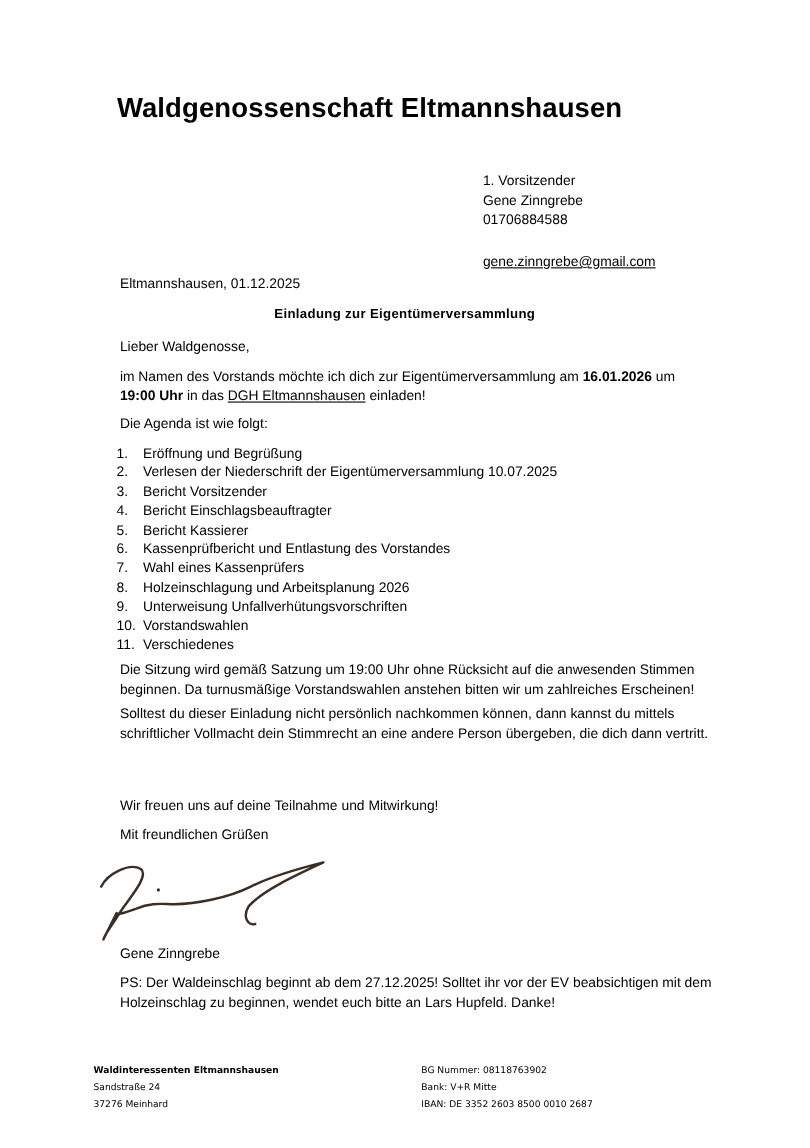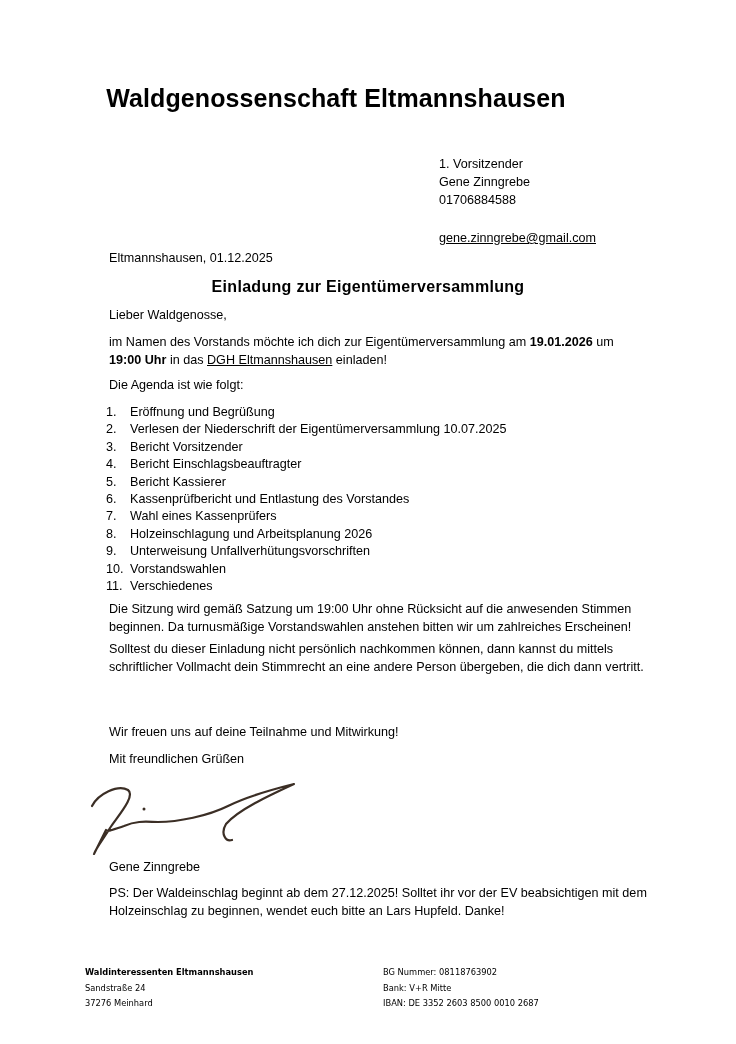--- a/index.html
+++ b/index.html
@@ -2,21 +2,21 @@
 <html><head>
 <meta charset="utf-8">
 <style>
   html, body { margin: 0; padding: 0; background: #ffffff; }
   body { width: 736px; height: 1044px; position: relative; overflow: hidden; font-family: "Liberation Sans", sans-serif; color: #000; }
   .title { position: absolute; top: 84px; left: 0; width: 672px; text-align: center; font-weight: bold; font-size: 25px; letter-spacing: 0.1px; }
   .sender { position: absolute; top: 155px; left: 439px; font-size: 12.6px; line-height: 18px; }
   .sender .bold { font-weight: normal; }
   .sender .u { text-decoration: underline; margin-top: 20px; }
   .p { position: absolute; left: 85px; font-size: 12.6px; line-height: 17.6px; width: 560px; margin-left: 24px; }
-  .subject { position: absolute; top: 278px; left: 0; width: 736px; text-align: center; font-weight: bold; font-size: 16px; letter-spacing: 0.3px; }
+  .subject { position: absolute; top: 278px; left: 0; width: 736px; text-align: center; font-weight: bold; font-size: 12px; letter-spacing: 0.3px; }
   .b { font-weight: bold; }
   .u { text-decoration: underline; }
   .agenda { position: absolute; top: 404px; left: 106px; font-size: 12.6px; line-height: 17.4px; margin: 0; padding: 0; list-style: none; }
   .agenda li { display: flex; }
   .agenda .num { width: 24px; }
   .sig { position: absolute; top: 776px; left: 88px; }
   .footer { position: absolute; top: 965px; font-family: "DejaVu Sans", sans-serif; font-size: 8.3px; line-height: 15.5px; }
   .footer.left { left: 85px; }
   .footer.left .b { font-weight: bold; }
   .footer.right { left: 383px; }
@@ -32,21 +32,21 @@
   <div>01706884588</div>
   <div class="u">gene.zinngrebe@gmail.com</div>
 </div>
 
 <div class="p" style="top:250px;">Eltmannshausen, 01.12.2025</div>
 
 <div class="subject">Einladung zur Eigentümerversammlung</div>
 
 <div class="p" style="top:307px;">Lieber Waldgenosse,</div>
 
-<div class="p" style="top:334px;"><span>im Namen des Vorstands möchte ich dich zur Eigentümerversammlung am </span><span class="b">19.01.2026</span><span> um</span><br><span class="b">19:00 Uhr</span><span> in das </span><span class="u">DGH Eltmannshausen</span><span> einladen!</span></div>
+<div class="p" style="top:334px;"><span>im Namen des Vorstands möchte ich dich zur Eigentümerversammlung am </span><span class="b">16.01.2026</span><span> um</span><br><span class="b">19:00 Uhr</span><span> in das </span><span class="u">DGH Eltmannshausen</span><span> einladen!</span></div>
 
 <div class="p" style="top:377px;">Die Agenda ist wie folgt:</div>
 
 <ul class="agenda">
   <li>
       <span class="num">1.</span>
       <span>Eröffnung und Begrüßung</span>
     </li>
   <li>
       <span class="num">2.</span>

